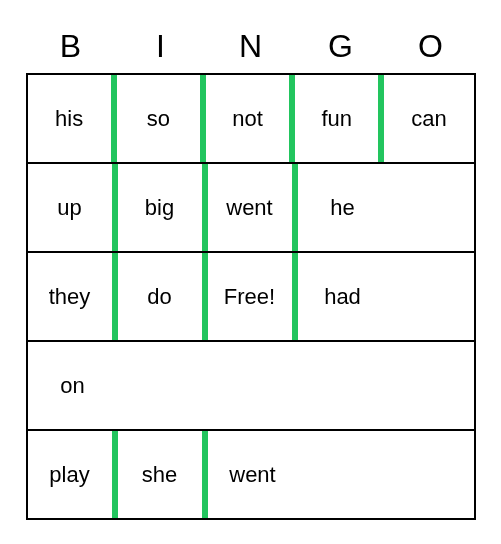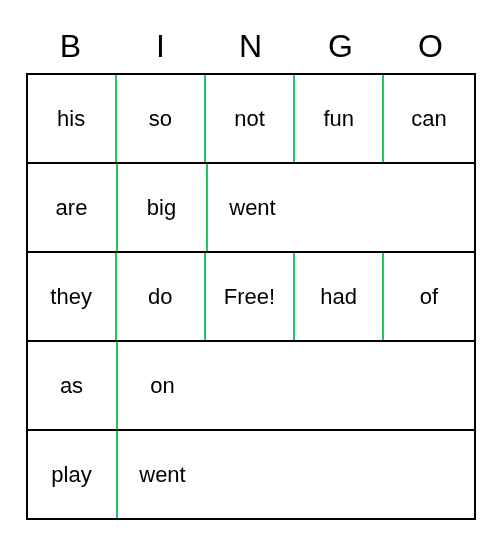--- a/index.html
+++ b/index.html
@@ -51,21 +51,21 @@
     .bingo-row:last-child {
       border-bottom: none;
     }
 
     .bingo-cell {
       width: 90px;
       height: 87px;
       display: flex;
       align-items: center;
       justify-content: center;
-      border-right: 2px solid #22c55e;
+      border-right: 6px solid #22c55e;
       font-size: 22px;
       font-weight: normal;
       text-align: center;
     }
 
     .bingo-cell:last-child {
       border-right: none;
     }
   </style>
 </head>
@@ -81,33 +81,33 @@
     </div>
   <div class="bingo-grid">
   <div class="bingo-row">
         <div class="bingo-cell">his</div>
         <div class="bingo-cell">so</div>
         <div class="bingo-cell">not</div>
         <div class="bingo-cell">fun</div>
         <div class="bingo-cell">can</div>
       </div>
       <div class="bingo-row">
-        <div class="bingo-cell">are</div>
+        <div class="bingo-cell">up</div>
         <div class="bingo-cell">big</div>
         <div class="bingo-cell">went</div>
+        <div class="bingo-cell">he</div>
       </div>
       <div class="bingo-row">
         <div class="bingo-cell">they</div>
         <div class="bingo-cell">do</div>
         <div class="bingo-cell">Free!</div>
         <div class="bingo-cell">had</div>
-        <div class="bingo-cell">of</div>
       </div>
       <div class="bingo-row">
-        <div class="bingo-cell">as</div>
         <div class="bingo-cell">on</div>
       </div>
       <div class="bingo-row">
         <div class="bingo-cell">play</div>
+        <div class="bingo-cell">she</div>
         <div class="bingo-cell">went</div>
       </div>
     </div>
 </div>
 
 </body></html>

